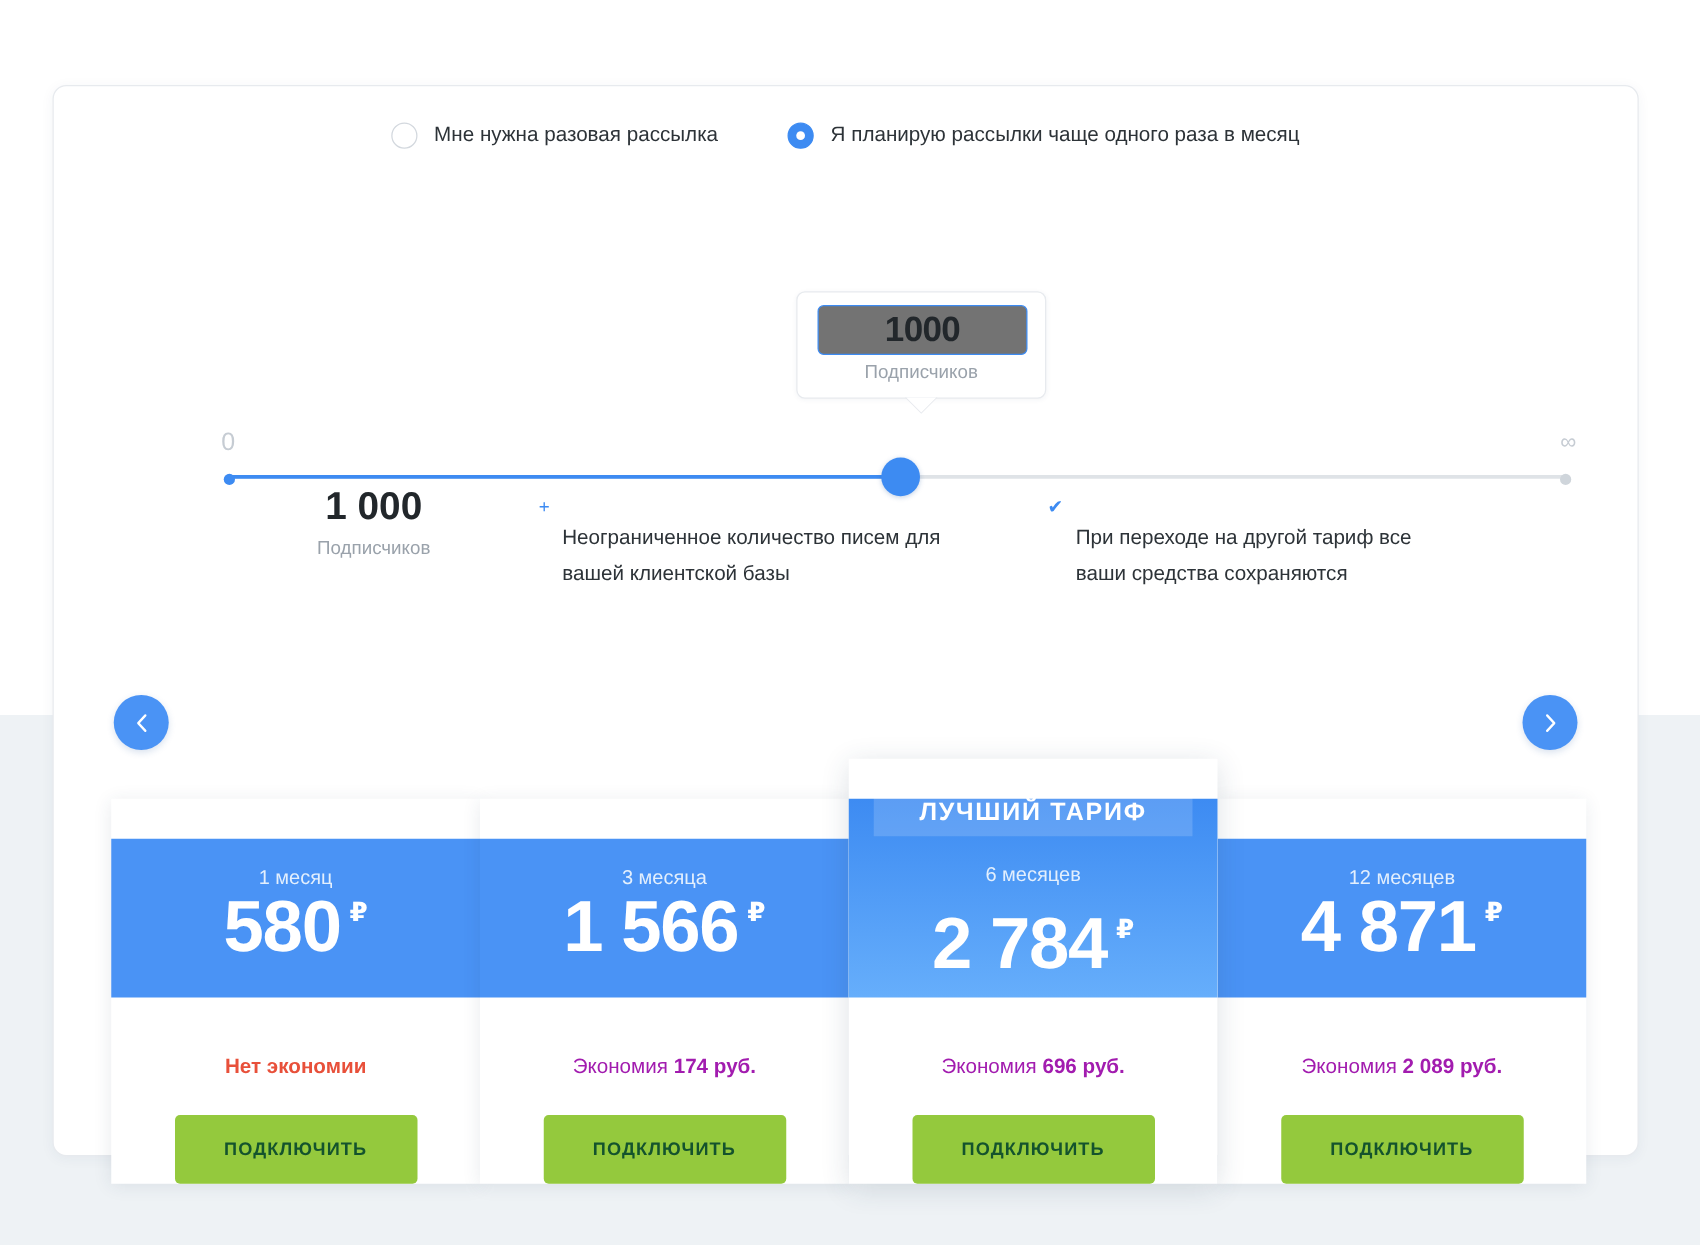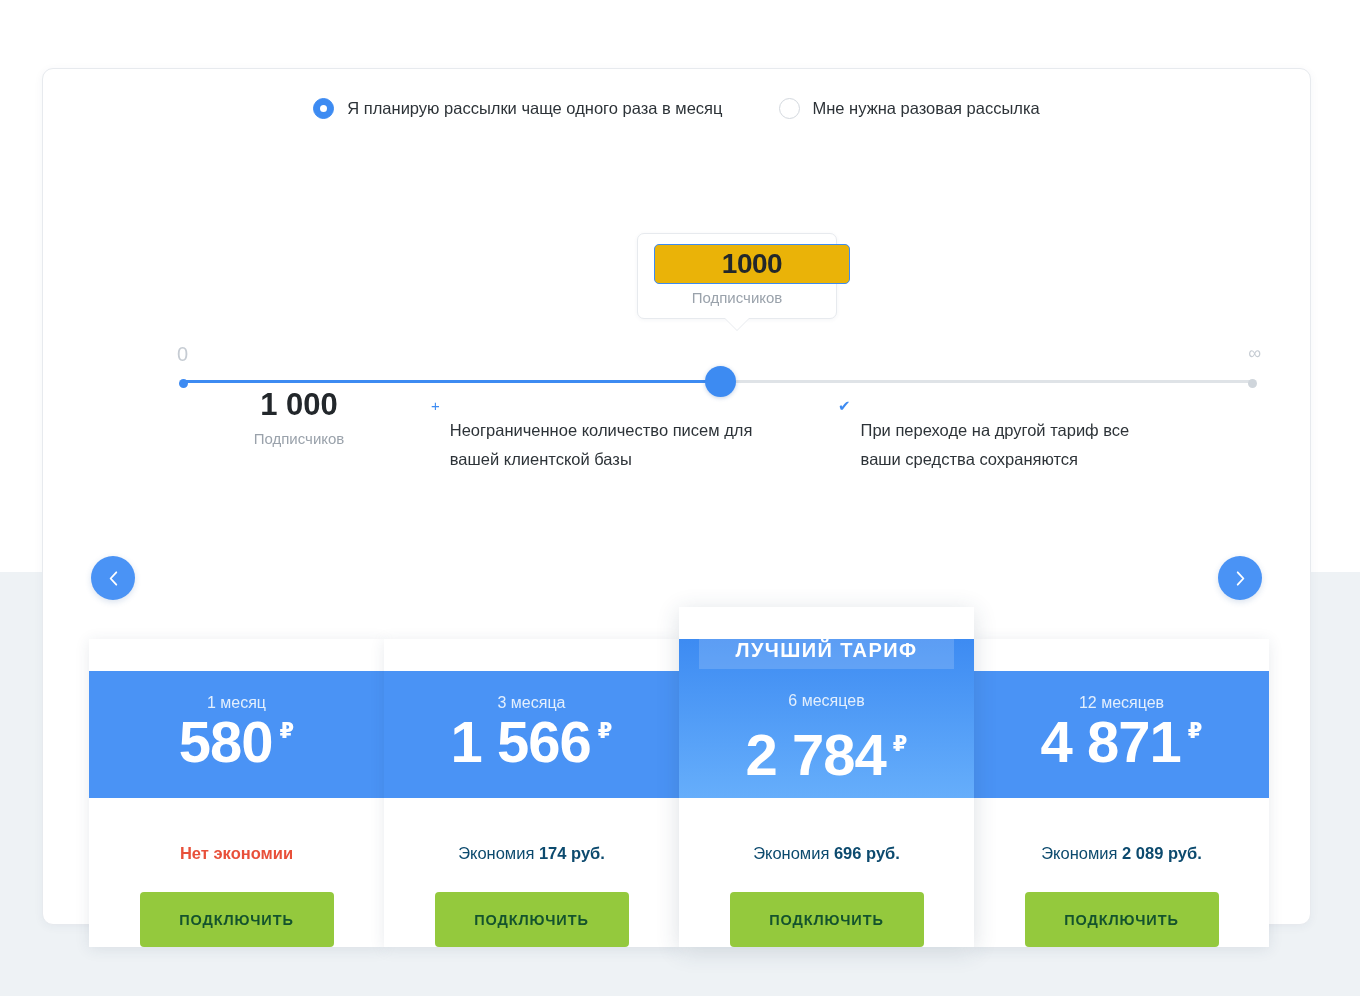--- a/index.html
+++ b/index.html
@@ -111,25 +111,25 @@
   .value-tip::after {
     bottom: -11.5px;
     margin-left: -12px;
     border-width: 12px 12px 0 12px;
     border-color: #ffffff transparent transparent transparent;
   }
   .value-input {
     position: absolute;
     left: 16px;
     top: 10px;
-    width: 196px;
+    width: 168px;
     height: 40px;
     border: 1.6px solid #3d8bf2;
     border-radius: 5px;
-    background: #eab308;
+    background: #737373;
     font-family: inherit;
     font-size: 28px;
     font-weight: bold;
     color: #22272b;
     text-align: center;
     outline: none;
     letter-spacing: -0.5px;
   }
   .value-caption {
     position: absolute;
@@ -316,21 +316,21 @@
   }
   .plan-body {
     flex: 1;
     display: flex;
     flex-direction: column;
     align-items: center;
     padding-top: 46px;
   }
   .plan-save {
     font-size: 16.5px;
-    color: #0c4a6e;
+    color: #a21caf;
     margin-bottom: 29px;
   }
   .plan-save b { font-weight: bold; }
   .plan-save.none {
     color: #e8503a;
     font-weight: bold;
   }
   .plan-btn {
     width: 194px;
     height: 55px;
@@ -378,26 +378,26 @@
 </style>
 </head>
 <body>
 
 <div class="page-band-bottom"></div>
 
 <div class="calc-card">
 
   <div class="radio-row">
     <div class="radio-opt">
+      <span class="radio-dot"></span>
+      <span class="radio-label">Мне нужна разовая рассылка</span>
+    </div>
+    <div class="radio-opt">
       <span class="radio-dot on"></span>
       <span class="radio-label">Я планирую рассылки чаще одного раза в месяц</span>
-    </div>
-    <div class="radio-opt">
-      <span class="radio-dot"></span>
-      <span class="radio-label">Мне нужна разовая рассылка</span>
     </div>
   </div>
 
   <div class="value-tip">
     <input class="value-input" type="text" value="1000" style="">
     <div class="value-caption">Подписчиков</div>
   </div>
 
   <div class="slider-wrap">
     <span class="slider-minmax slider-min">0</span>

